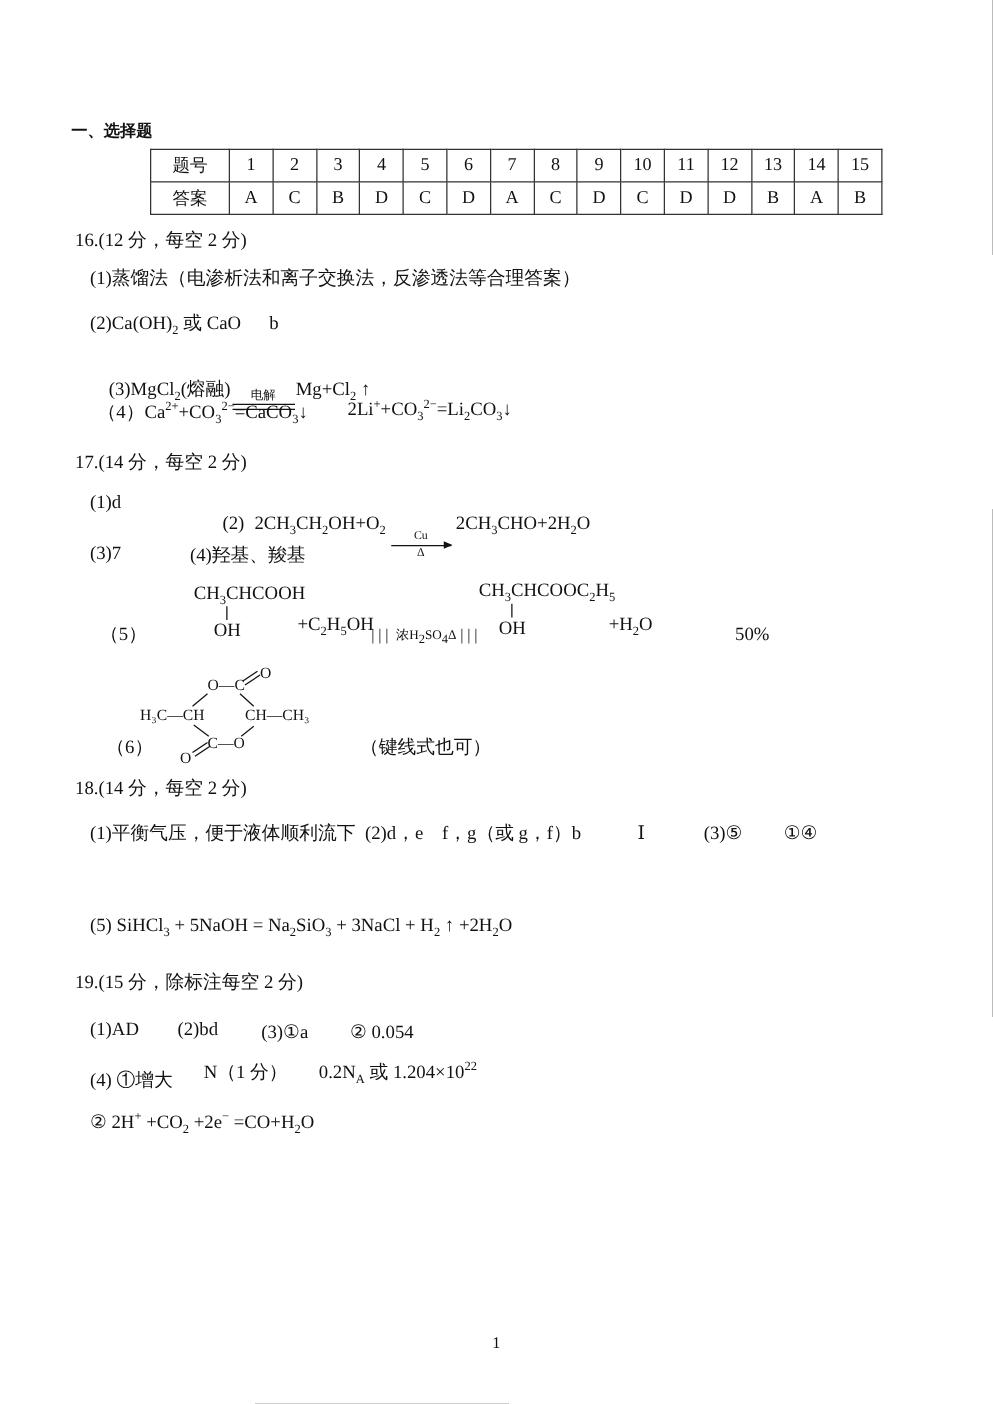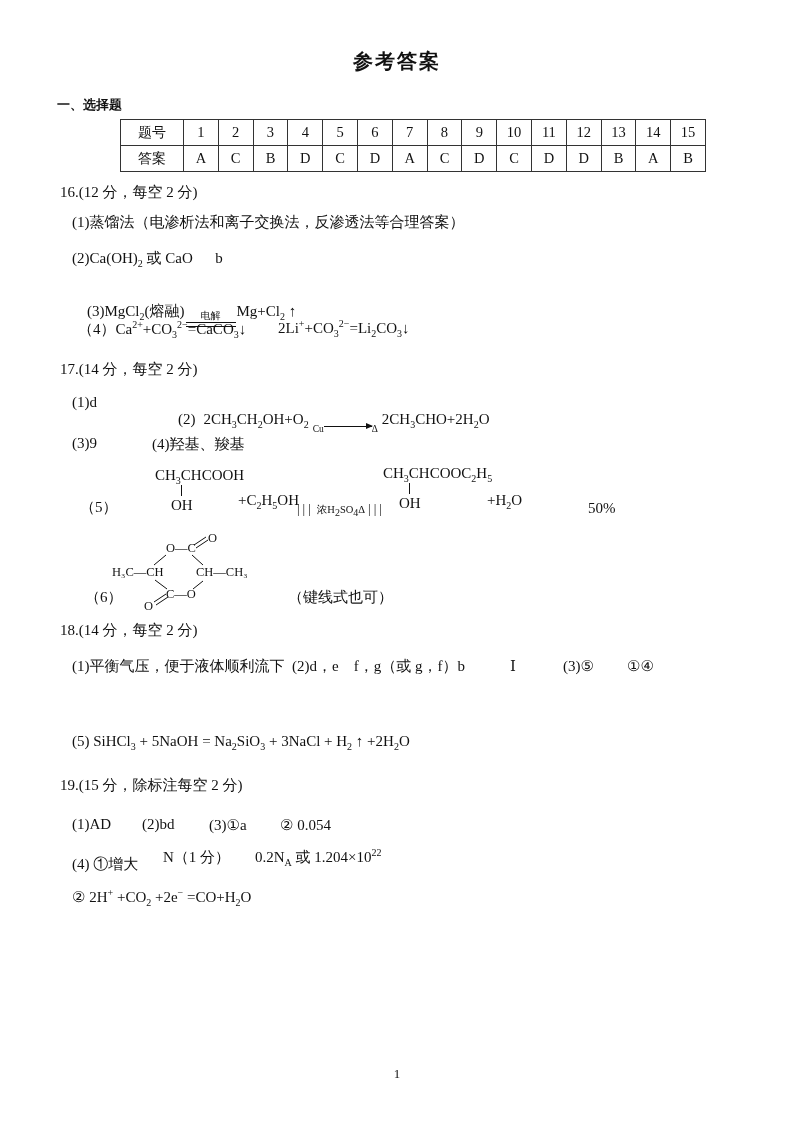--- a/index.html
+++ b/index.html
@@ -19,21 +19,21 @@
   #answer-table td:not(:first-child){width:33.8px;}
   
   .qheading{font-size:15px;}
   .fx{white-space:pre;}
   sub,sup{font-size:10px;line-height:0;}
   
   .deq{display:inline-flex;flex-direction:column;align-items:center;vertical-align:-3px;margin:0 1px;}
   .deq-top{font-size:10px;line-height:10px;}
   .deq-line{width:50px;height:3px;border-top:1px solid #111;border-bottom:1px solid #111;margin-top:1px;}
   
-  .rarrow{display:inline-flex;flex-direction:row;vertical-align:-8px;margin:0 4px;}
+  .rarrow{display:inline-flex;flex-direction:column;align-items:center;vertical-align:-8px;margin:0 4px;}
   .rarrow .rcond{font-size:9.5px;line-height:10px;}
   .arr{position:relative;width:48px;height:1px;background:#111;margin:2px 0 1px 0;}
   .arr::after{content:"";position:absolute;right:-1px;top:-3.5px;width:0;height:0;
     border-top:3.5px solid transparent;border-bottom:3.5px solid transparent;border-left:7px solid #111;}
   
   .ebars{display:inline-flex;align-items:center;gap:3px;}
   .bars{font-size:13px;letter-spacing:3px;}
   .estack{display:inline-flex;flex-direction:row;align-items:center;}
   .estack .etop{font-size:10.5px;line-height:11px;}
   .estack .ebot{font-size:10.5px;line-height:11px;}
@@ -45,21 +45,20 @@
   #lactide{position:absolute;left:110px;top:531px;}
   #lactide text{font-family:"Liberation Serif","DejaVu Serif",serif;font-size:12.5px;fill:#111;}
   #lactide line{stroke:#111;stroke-width:1;}
   #page-number{position:absolute;top:1066px;left:0;width:100%;text-align:center;font-size:13px;}
 </style>
 </head>
 <body>
 
 <div id="page">
 
-  <div id="doc-title" class="line heiti">参考答案</div>
 
   <div id="sec1-heading" class="line heiti">一、选择题</div>
 
   <table id="answer-table">
     <tbody>
         <tr>
       <td>题号</td>
     <td>1</td>
           <td>2</td>
           <td>3</td>
@@ -104,21 +103,21 @@
     <span class="fx"><span>(3)MgCl</span><sub>2</sub><span>(熔融)</span></span><span class="deq"><span class="deq-top">电解</span><span class="deq-line"></span></span><span class="fx"><span>Mg+Cl</span><sub>2</sub><span> ↑</span></span>
   </div>
   <div class="line fx" style="left:78px;top:320px;"><span>（4）Ca</span><sup>2+</sup><span>+CO</span><sub>3</sub><sup>2−</sup><span>=CaCO</span><sub>3</sub><span>↓</span></div>
   <div class="line fx" style="left:278px;top:320px;"><span>2Li</span><sup>+</sup><span>+CO</span><sub>3</sub><sup>2−</sup><span>=Li</span><sub>2</sub><span>CO</span><sub>3</sub><span>↓</span></div>
 
   <div class="line qheading" style="left:60px;top:360px;">17.(14 分，每空 2 分)</div>
   <div class="line" style="left:72px;top:394px;">(1)d</div>
   <div class="line" style="left:163px;top:394px;">
     <span>(2)</span><span class="fx" style="margin-left:8px;"><span>2CH</span><sub>3</sub><span>CH</span><sub>2</sub><span>OH+O</span><sub>2</sub></span><span class="rarrow"><span class="rcond">Cu</span><span class="arr"></span><span class="rcond">Δ</span></span><span class="fx"><span>2CH</span><sub>3</sub><span>CHO+2H</span><sub>2</sub><span>O</span></span>
   </div>
-  <div class="line" style="left:72px;top:435px;">(3)9</div>
+  <div class="line" style="left:72px;top:435px;">(3)7</div>
   <div class="line" style="left:152px;top:435px;">(4)羟基、羧基</div>
 
   <div class="line" style="left:80px;top:498px;">（5）</div>
   <div class="struct" style="left:155px;top:467px;">
     <div class="fx"><span>CH</span><sub>3</sub><span>CHCOOH</span></div>
     <div class="s-bar"></div>
     <div class="s-oh">OH</div>
   </div>
   <div class="line fx" style="left:238px;top:492px;"><span>+C</span><sub>2</sub><span>H</span><sub>5</sub><span>OH</span></div>
   <div class="line" style="left:282px;top:483px;">

